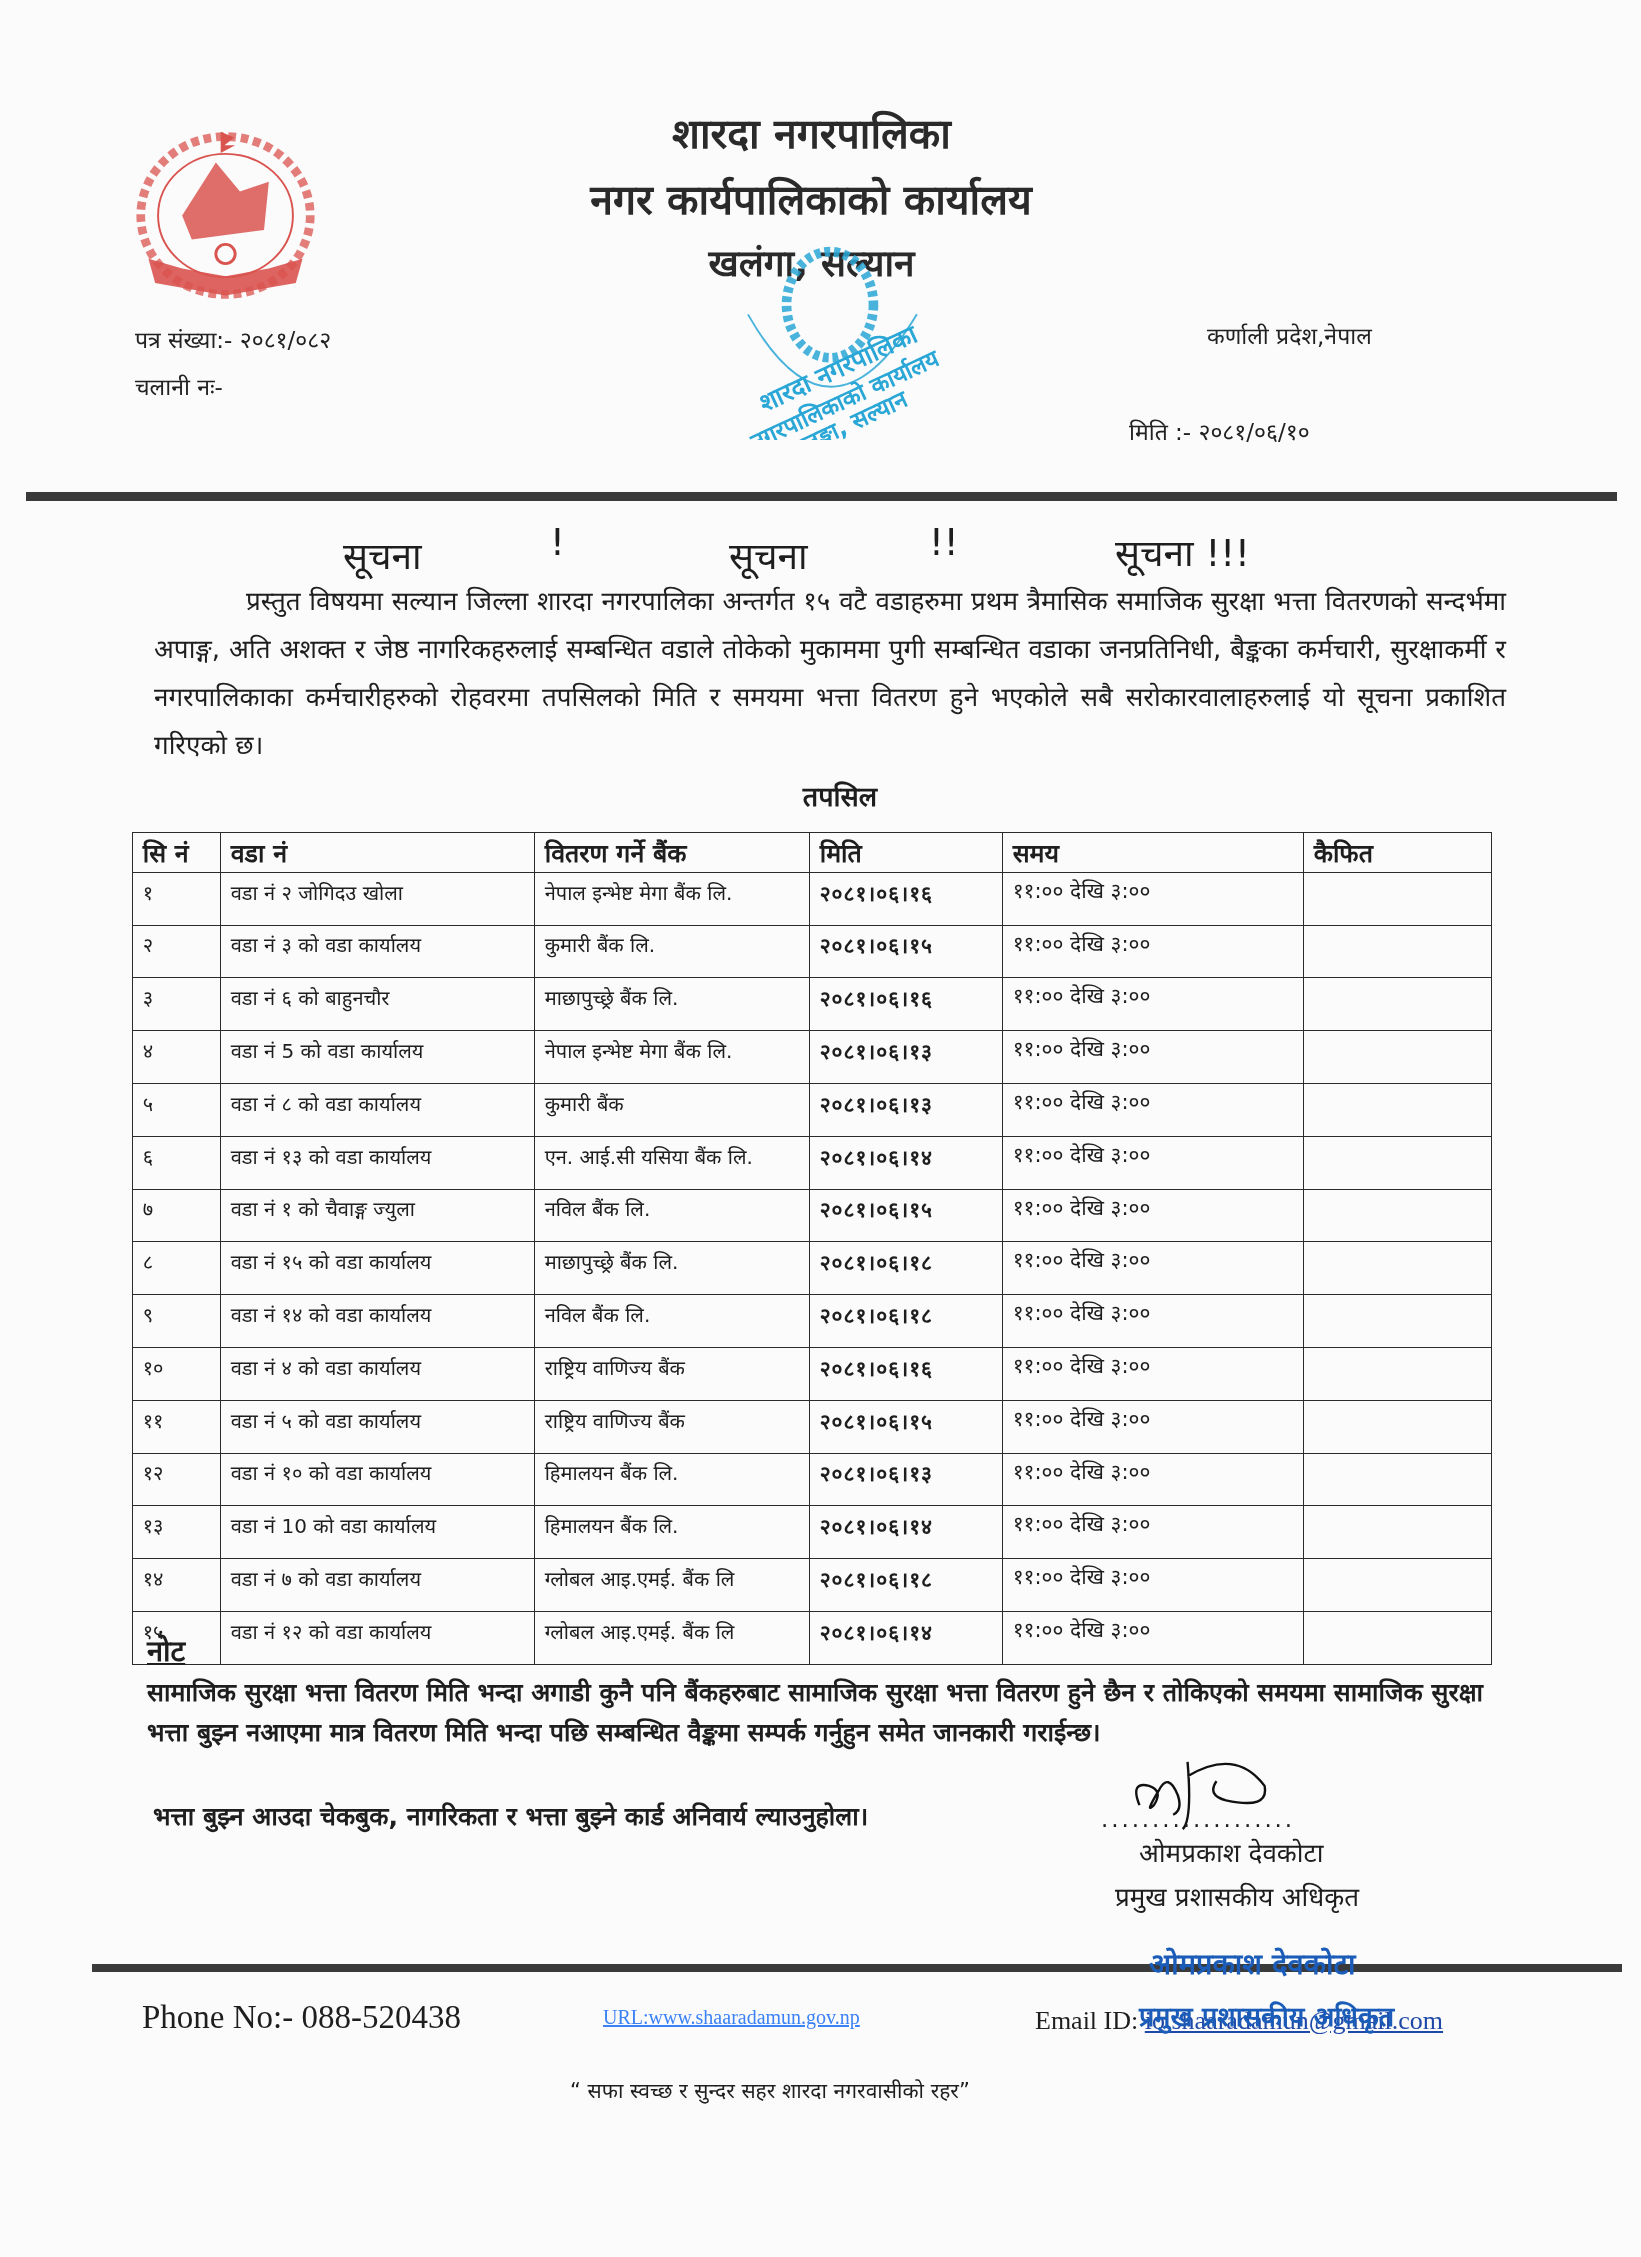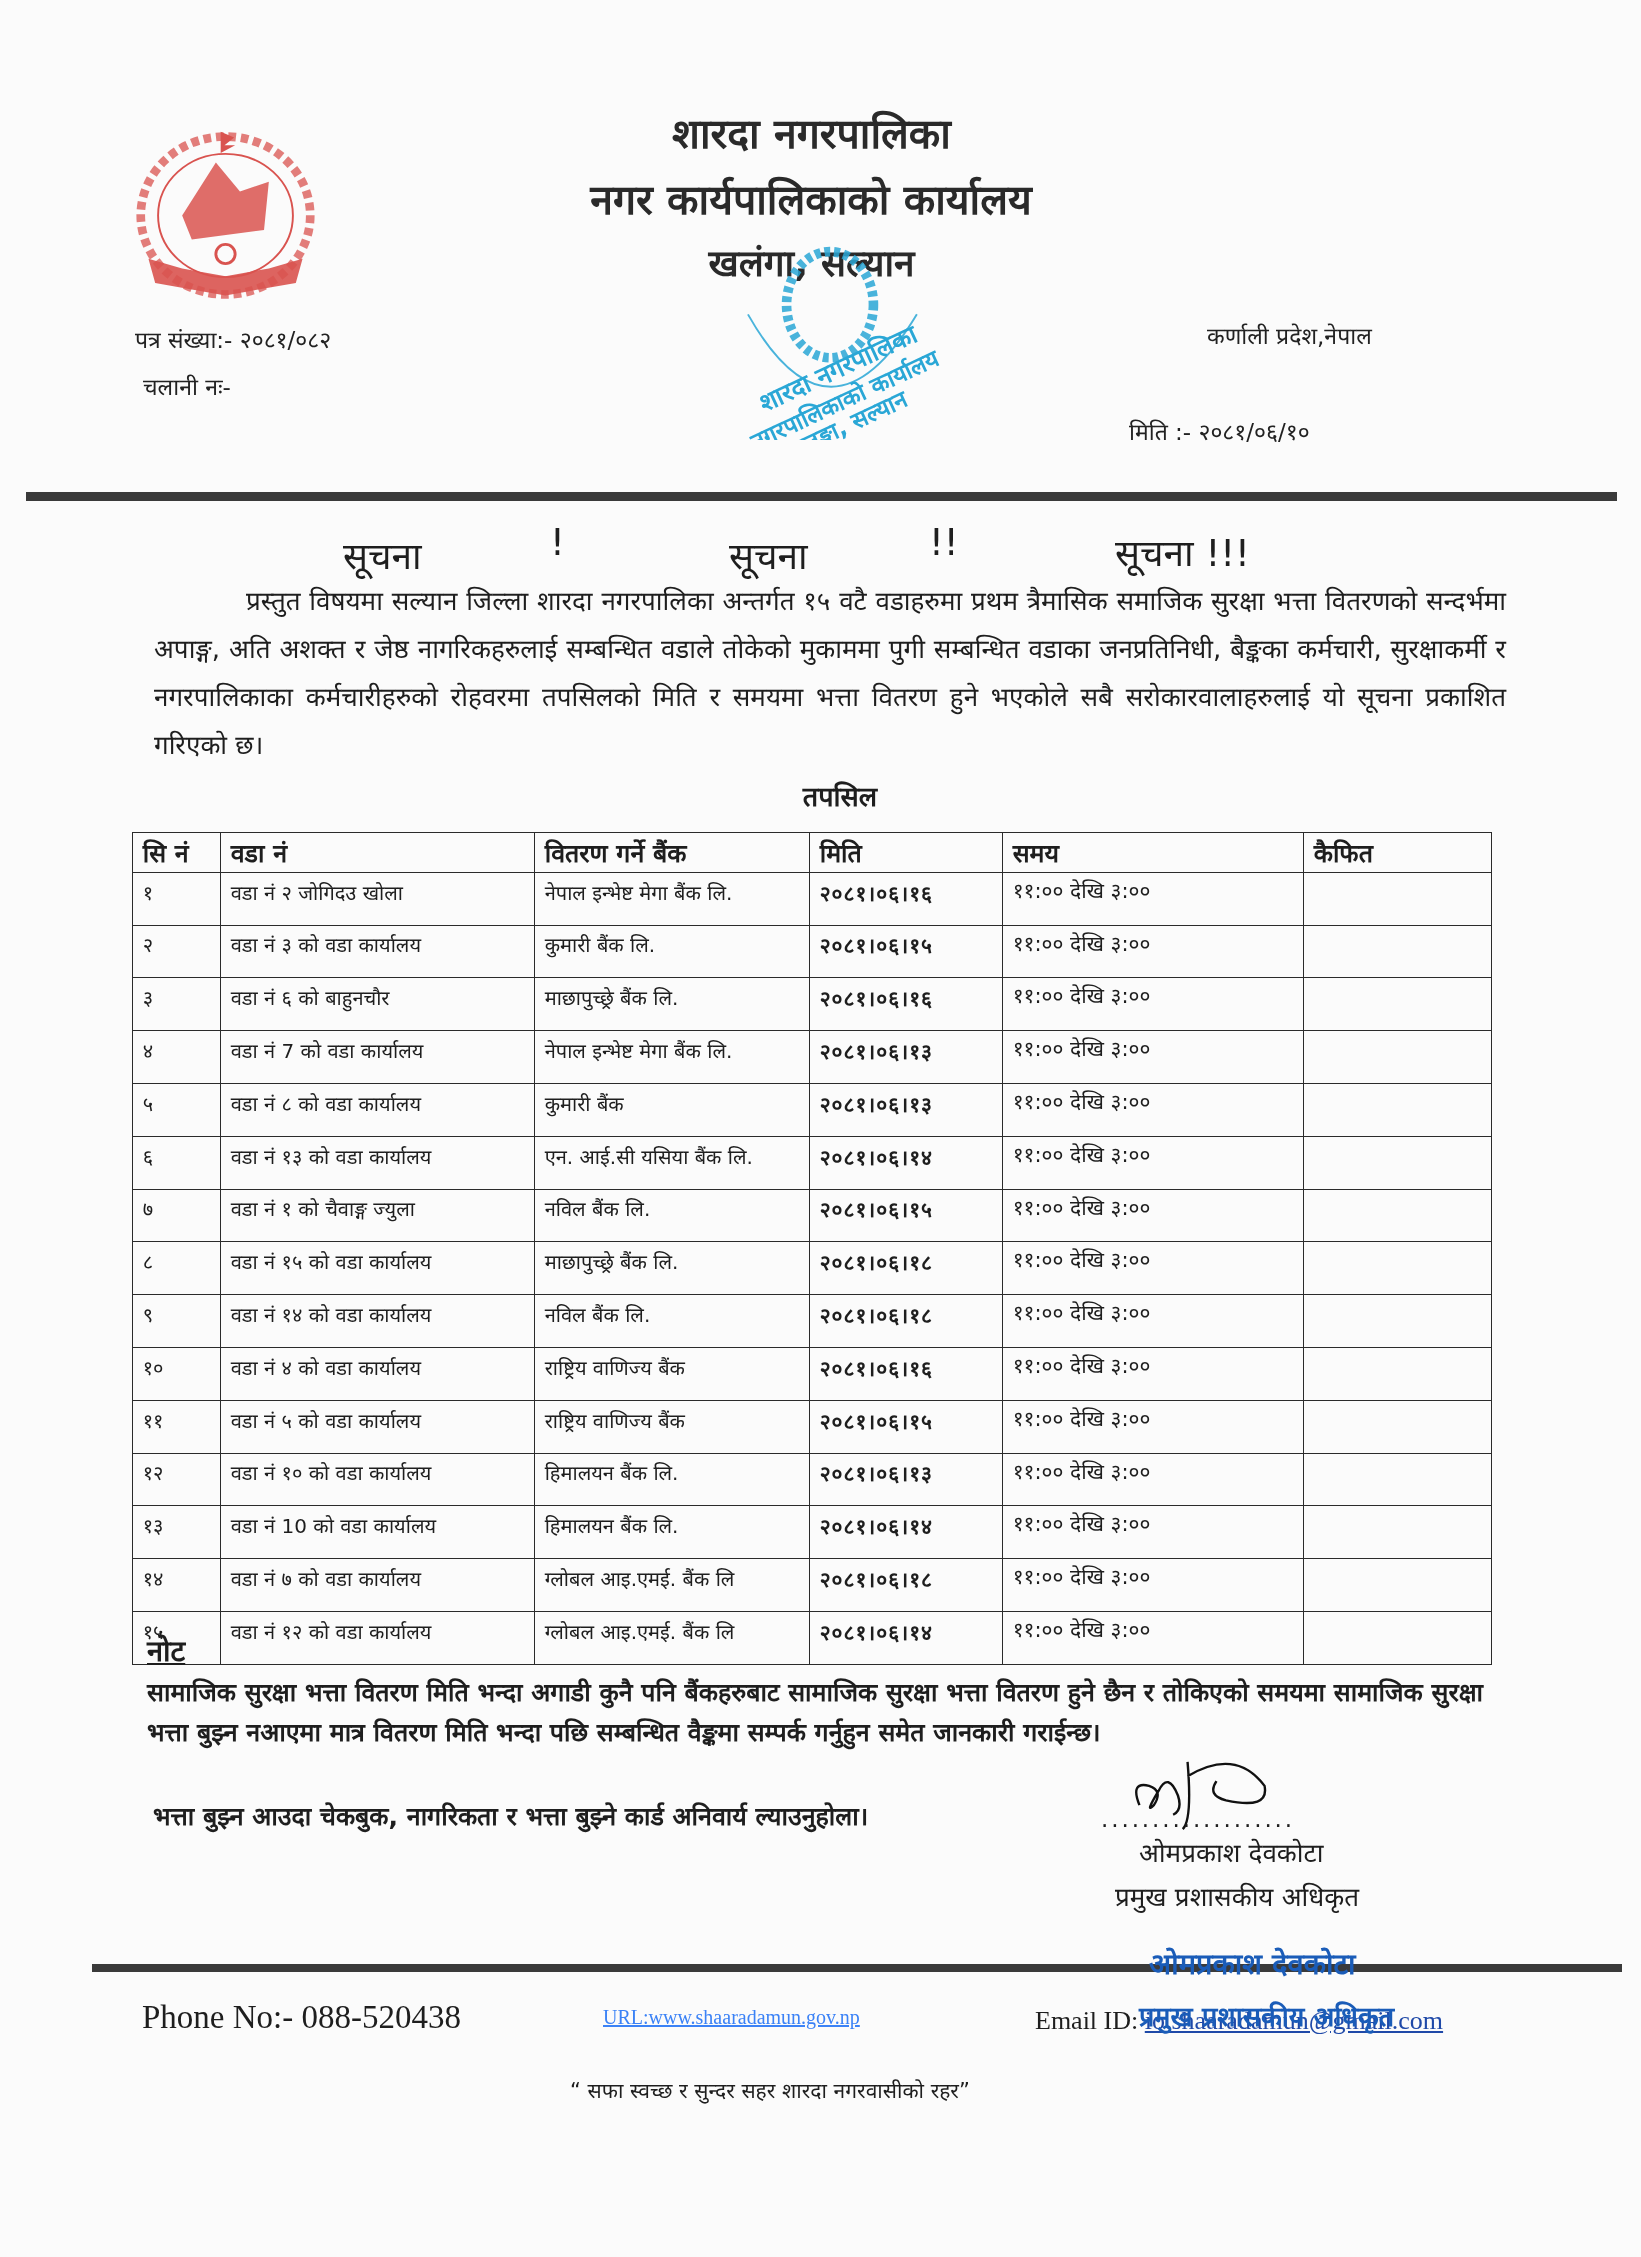--- a/index.html
+++ b/index.html
@@ -62,21 +62,21 @@
       <ellipse cx="115" cy="70" rx="45" ry="55" stroke-width="10" stroke-dasharray="6 4"></ellipse>
       <path d="M30 80 Q115 230 205 80" stroke-width="2"></path>
     </g>
     <text x="40" y="150" fill="#2aa7d6" font-size="26" font-weight="bold" font-family="DejaVu Sans, sans-serif" transform="rotate(-25 115 150)">शारदा नगरपालिका</text>
     <text x="30" y="185" fill="#2aa7d6" font-size="24" font-weight="bold" font-family="DejaVu Sans, sans-serif" transform="rotate(-25 115 185)">नगरपालिकाको कार्यालय</text>
     <text x="70" y="212" fill="#2aa7d6" font-size="24" font-weight="bold" font-family="DejaVu Sans, sans-serif" transform="rotate(-25 115 212)">खलङ्गा, सल्यान</text>
   </svg>
 </div>
 
 <div class="abs meta" style="left:135px;top:323px;">पत्र संख्या:- २०८१/०८२</div>
-<div class="abs meta" style="left:135px;top:370px;margin-left:8px;">चलानी नः-</div>
+<div class="abs meta" style="left:135px;top:370px;">चलानी नः-</div>
 <div class="abs meta" style="left:1207px;top:319px;">कर्णाली प्रदेश,नेपाल</div>
 <div class="abs meta" style="left:1129px;top:415px;">मिति :- २०८१/०६/१०</div>
 
 <div class="rule" style="left:26px;top:492px;width:1591px;height:8.7px;"></div>
 
 <div class="notice-head" style="left:343px;">सूचना</div>
 <div class="notice-head" style="left:550px;top:521px;">!</div>
 <div class="notice-head" style="left:729px;">सूचना</div>
 <div class="notice-head" style="left:929px;top:521px;">!!</div>
 <div class="notice-head" style="left:1115px;top:526px;">सूचना !!!</div>
@@ -126,21 +126,21 @@
       <tr>
     <td>३</td>
     <td>वडा नं ६ को बाहुनचौर</td>
     <td>माछापुच्छ्रे बैंक लि.</td>
     <td class="date">२०८१।०६।१६</td>
     <td class="time">११:०० देखि ३:००</td>
     <td></td>
   </tr>
       <tr>
     <td>४</td>
-    <td>वडा नं 7 को वडा कार्यालय</td>
+    <td>वडा नं 5 को वडा कार्यालय</td>
     <td>नेपाल इन्भेष्ट मेगा बैंक लि.</td>
     <td class="date">२०८१।०६।१३</td>
     <td class="time">११:०० देखि ३:००</td>
     <td></td>
   </tr>
       <tr>
     <td>५</td>
     <td>वडा नं ८ को वडा कार्यालय</td>
     <td>कुमारी बैंक</td>
     <td class="date">२०८१।०६।१३</td>

